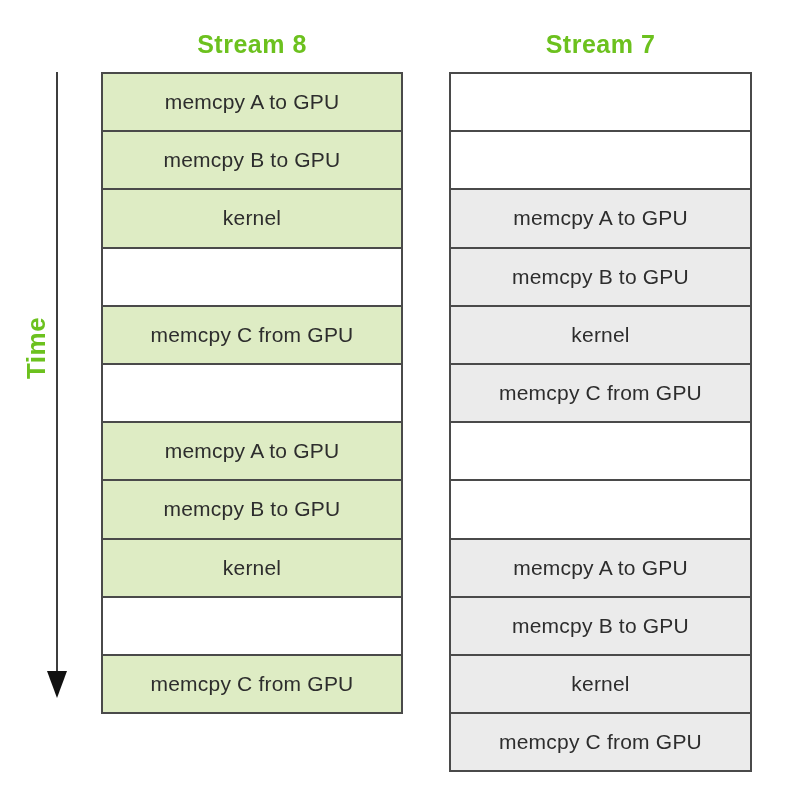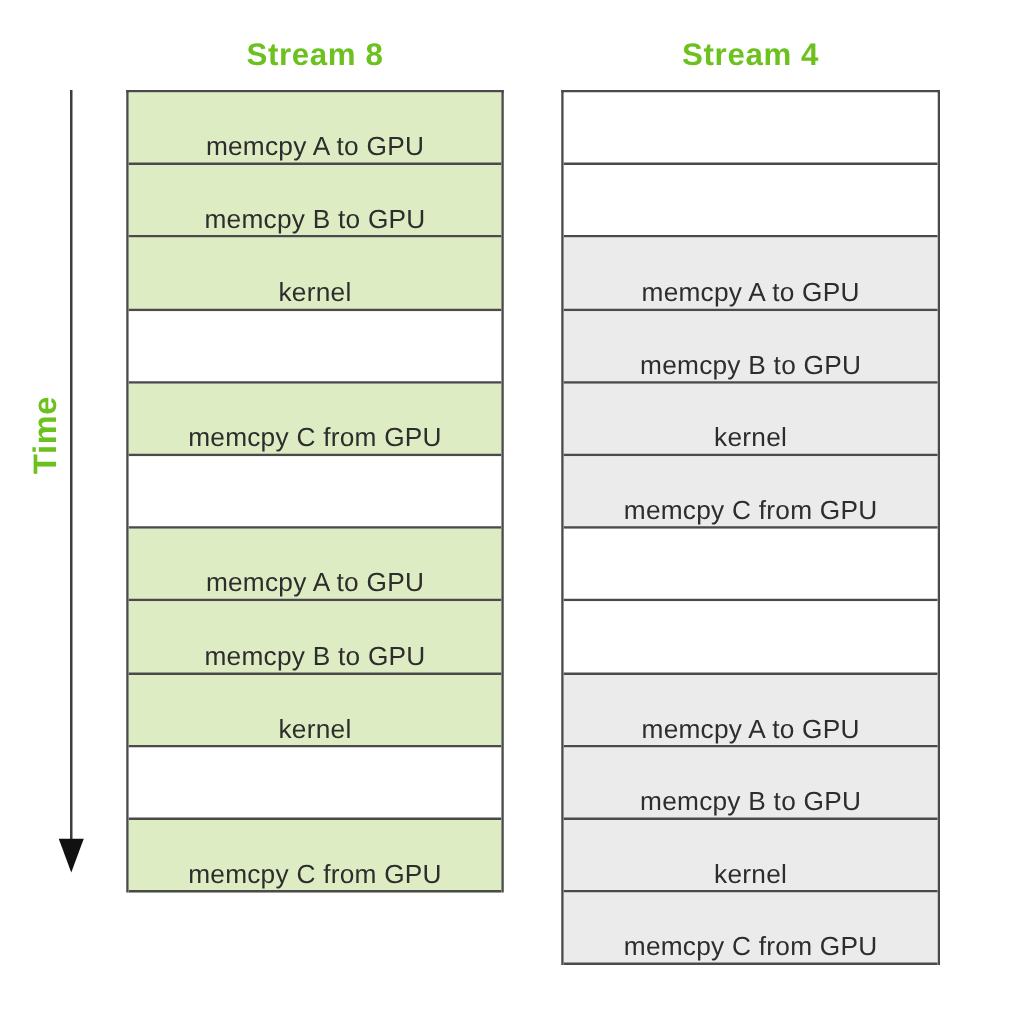--- a/index.html
+++ b/index.html
@@ -44,21 +44,21 @@
     color:var(--nv-green);font-size:25px;font-weight:bold;
     letter-spacing:0.5px;margin-bottom:14px;
   }
   .rows{
     border:2px solid var(--border);border-bottom:none;
     background:#ffffff;
   }
   .row{
     height:58.2px;box-sizing:border-box;
     border-bottom:2px solid var(--border);
-    display:flex;align-items:flex-end;justify-content:center;
+    display:flex;align-items:center;justify-content:center;
     font-size:21px;color:var(--label);
     letter-spacing:0.2px;
   }
   .row.fill-green{background:var(--green-fill);}
   .row.fill-gray{background:var(--gray-fill);}
   .row.fill-empty{background:#ffffff;}
 </style>
 </head>
 <body>
 
@@ -101,21 +101,21 @@
         <div class="row fill-empty">
           <span></span>
         </div>
         <div class="row fill-green">
           <span>memcpy C from GPU</span>
         </div>
       </div>
   </div>
 
   <div class="stream-col s1">
-    <div class="stream-title">Stream 4</div>
+    <div class="stream-title">Stream 7</div>
     <div class="rows">
         <div class="row fill-empty">
           <span></span>
         </div>
         <div class="row fill-empty">
           <span></span>
         </div>
         <div class="row fill-gray">
           <span>memcpy A to GPU</span>
         </div>

